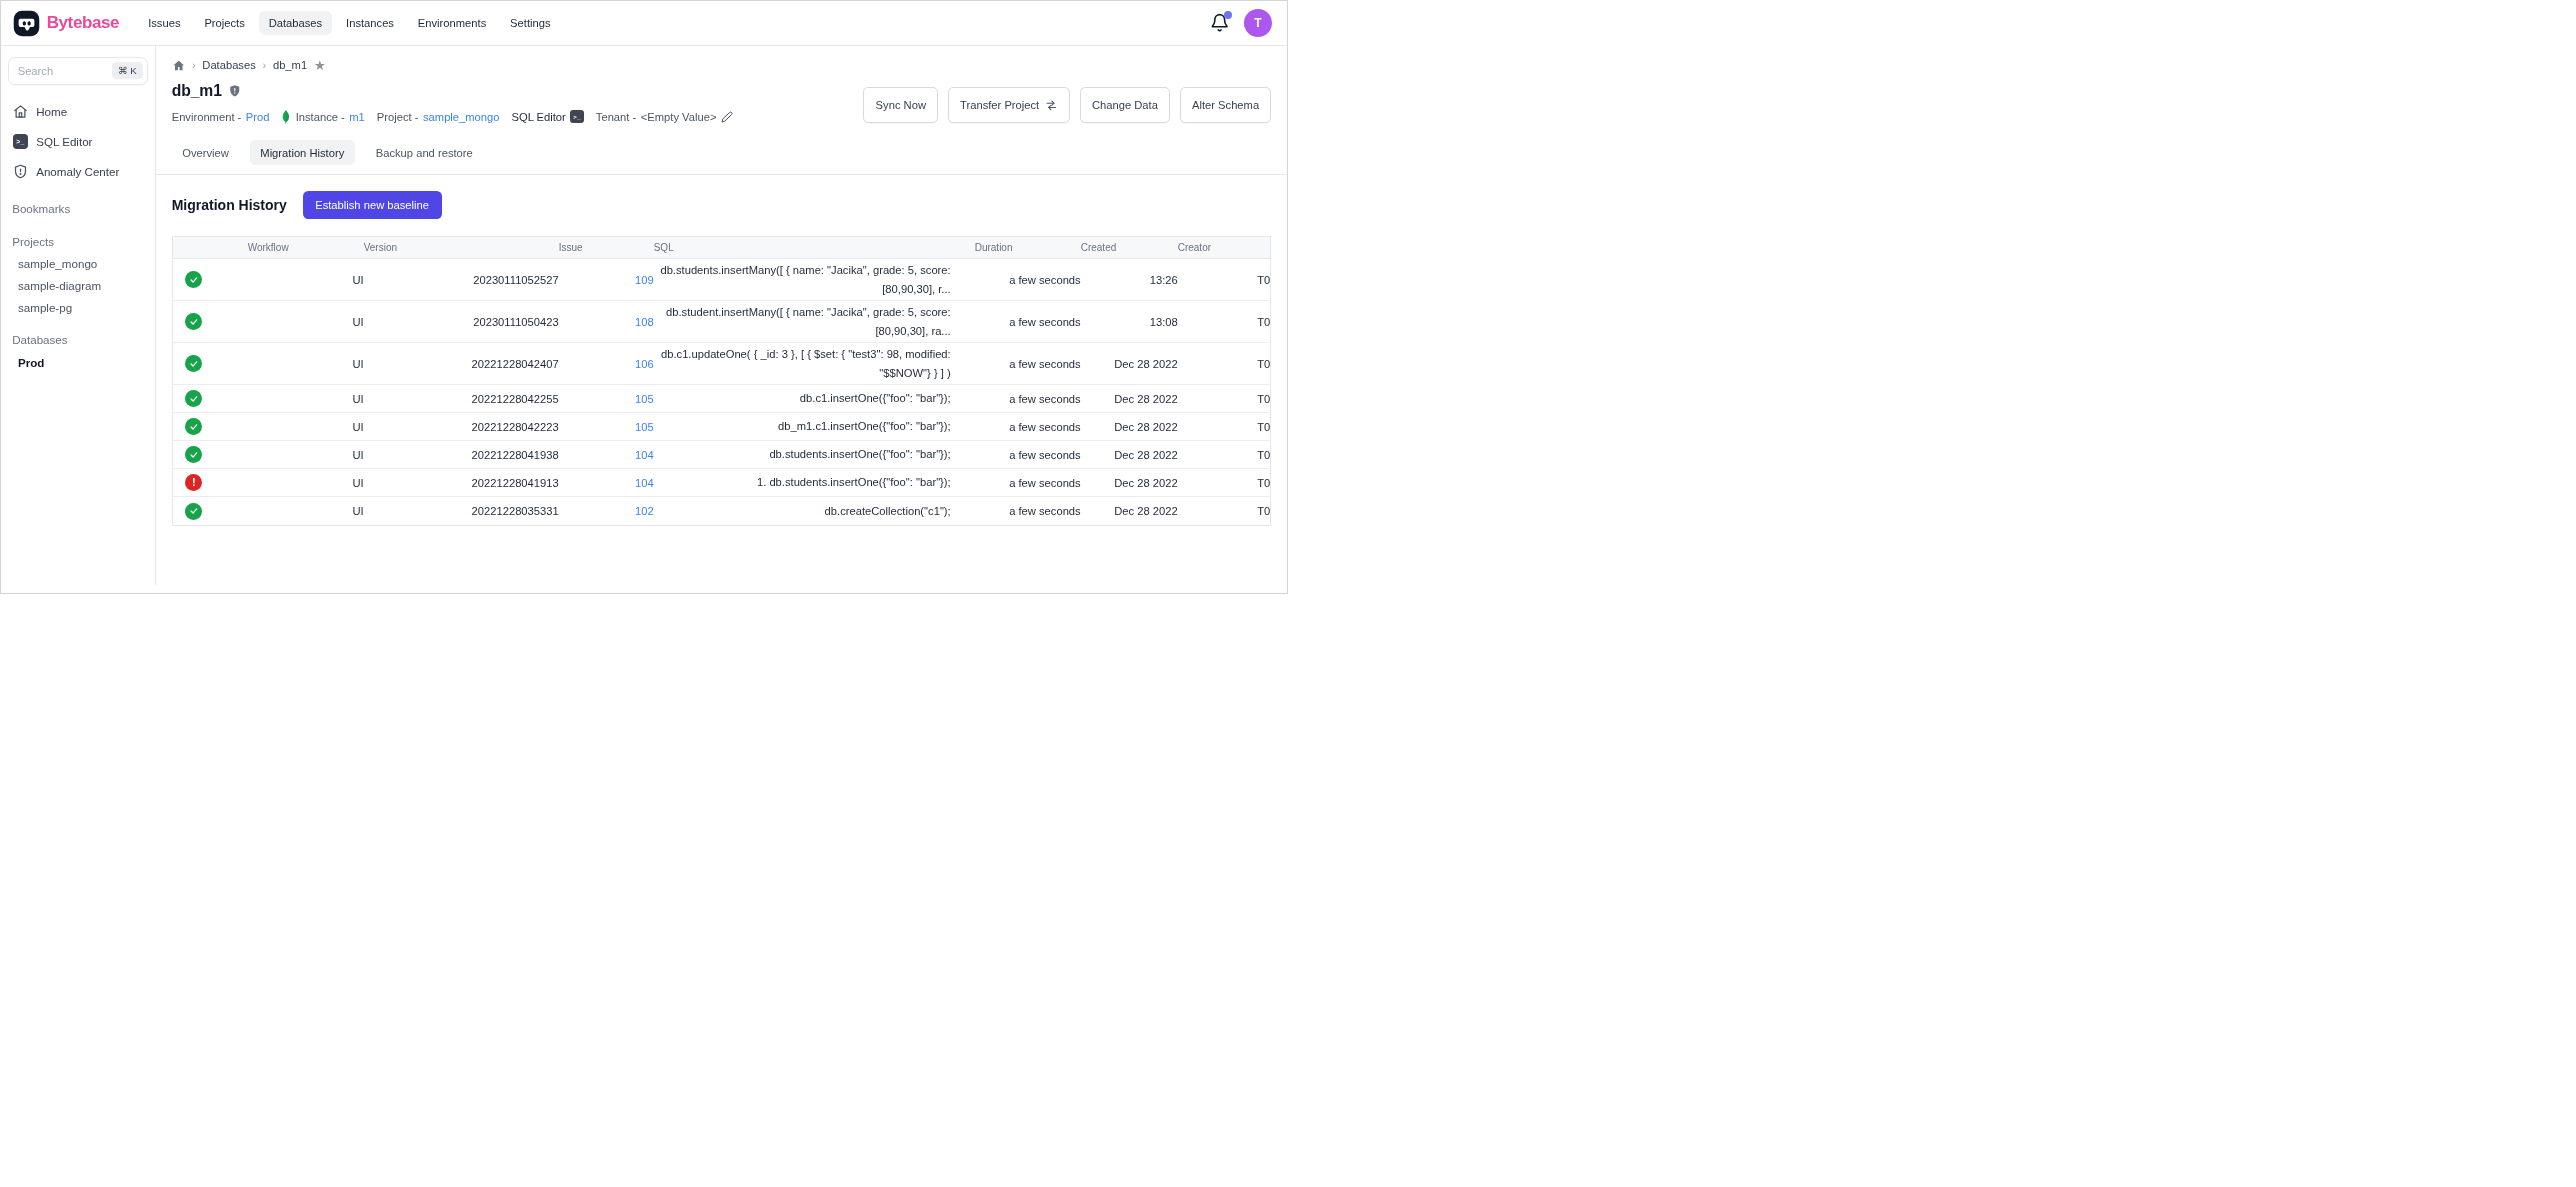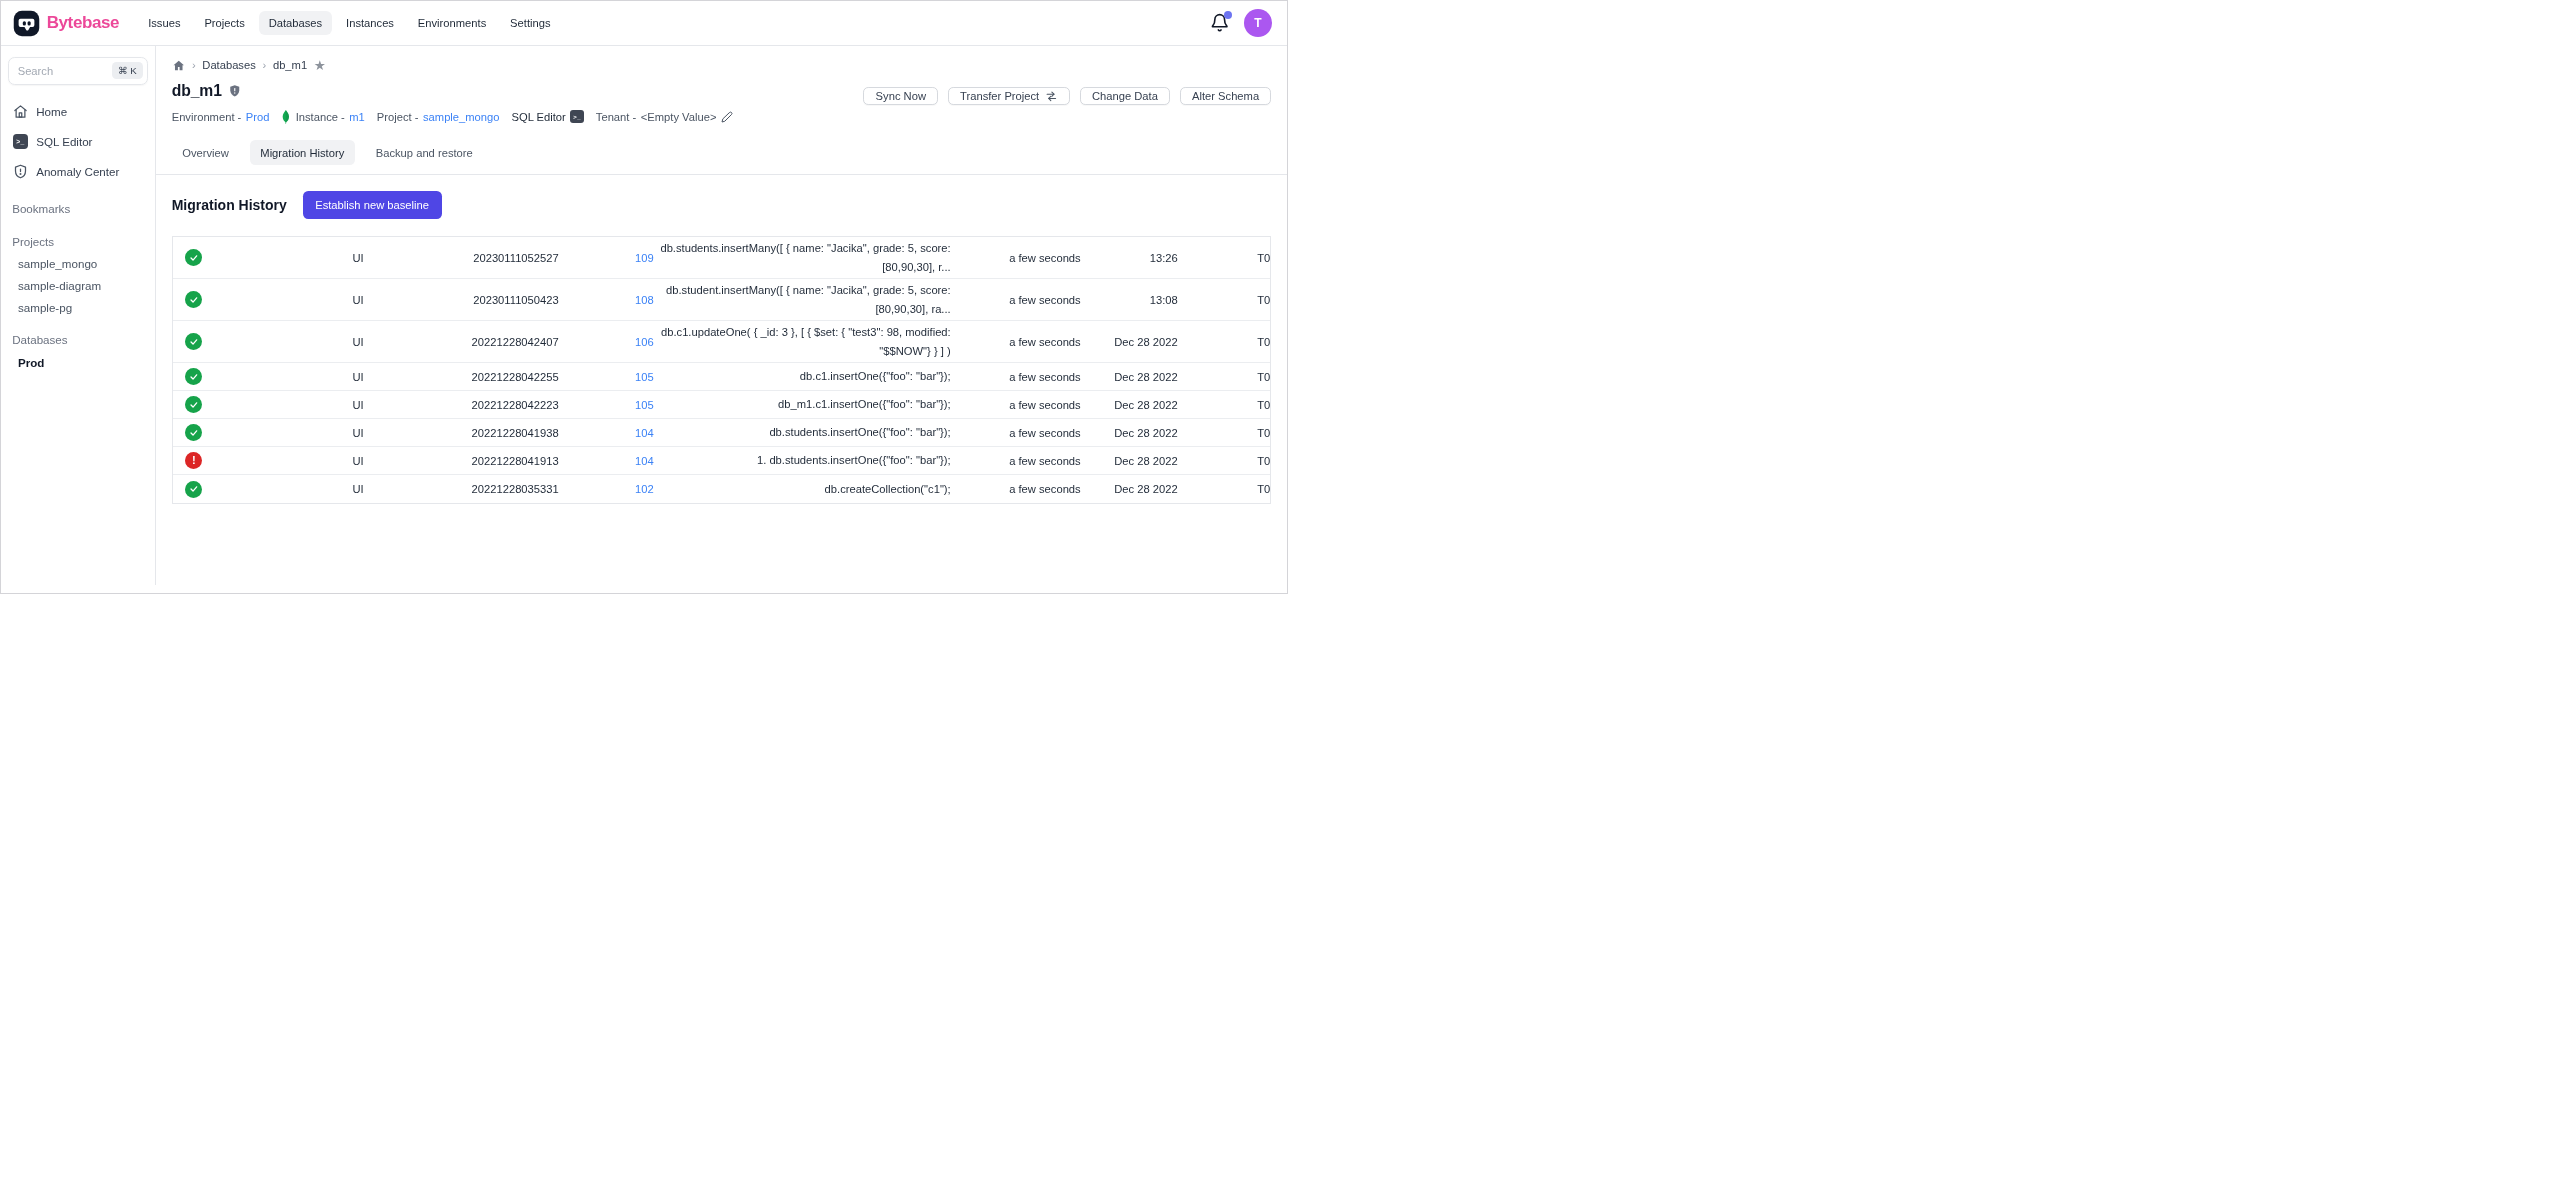--- a/index.html
+++ b/index.html
@@ -100,21 +100,21 @@
   .title-shield svg { width: 13.5px; height: 13.5px; display: block; }
   .meta-row { margin-top: 9.7px; display: flex; align-items: center; gap: 12px; font-size: 11.2px; color: #4b5563; flex-wrap: nowrap; }
   .meta-item { display: flex; align-items: center; gap: 4.5px; white-space: nowrap; }
   .meta-link { color: var(--link, #3b82f6); cursor: pointer; }
   .leaf svg { width: 9.7px; height: 14px; display: block; }
   .chip-terminal.sm { width: 13.5px; height: 13.5px; font-size: 6px; border-radius: 3px; }
   .pencil svg { width: 12px; height: 12px; display: block; }
 
   .head-actions { position: absolute; right: 0; top: 5.2px; display: flex; gap: 9.7px; }
   .btn {
-    height: 18px; padding: 0 11.2px; background: #fff;
+    height: 36px; padding: 0 11.2px; background: #fff;
     border: 0.7px solid #d6d9de; border-radius: 5.2px;
     font-size: 11.2px; color: #374151; font-family: "Liberation Sans", sans-serif;
     display: inline-flex; align-items: center; gap: 6px; cursor: pointer;
     box-shadow: 0 0.7px 0.7px rgba(0,0,0,0.03);
     white-space: nowrap;
   }
   .btn svg { width: 12.7px; height: 12.7px; }
 
   .tabs-row {
     margin: 16.4px -15.7px 0; padding: 0 15.7px 9px;
@@ -326,20 +326,30 @@
       <div class="tab active">Migration History</div>
       <div class="tab">Backup and restore</div>
     </div>
 
   <div class="section-row">
     <h2 class="section-title">Migration History</h2>
     <button class="btn-primary">Establish new baseline</button>
   </div>
 
   <div class="mig-table">
+    <div class="thead" id="thead">
+        <div class="th"></div>
+        <div class="th">Workflow</div>
+        <div class="th">Version</div>
+        <div class="th">Issue</div>
+        <div class="th">SQL</div>
+        <div class="th">Duration</div>
+        <div class="th">Created</div>
+        <div class="th">Creator</div>
+      </div>
     <div id="tbody">
         <div class="tr tall">
           <div>
             <span class="status-icon success">
               <svg viewBox="0 0 24 24" fill="none" stroke="#fff" stroke-width="3.2" stroke-linecap="round" stroke-linejoin="round">
                 <path d="M5 12.5 10 17.5 19 7"></path>
               </svg>
             </span>
           </div>
           <div class="td workflow">UI</div>

